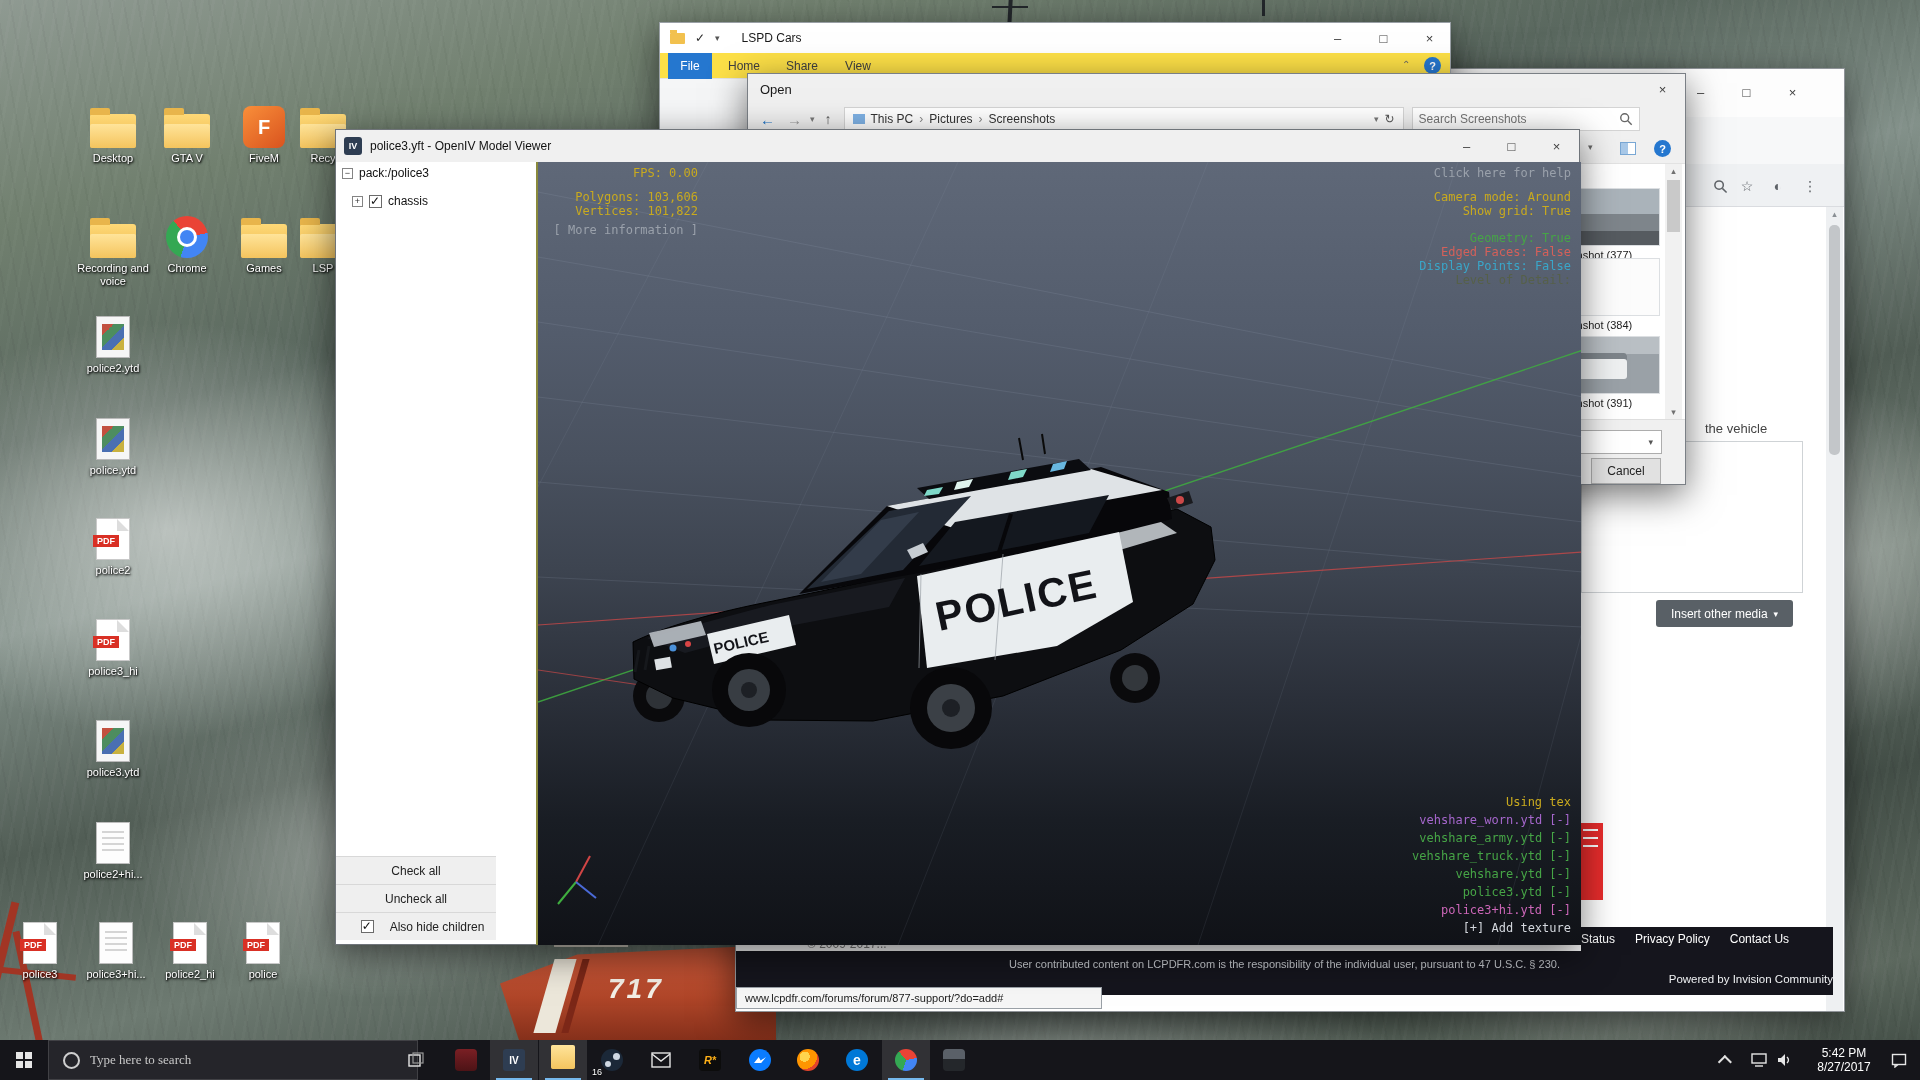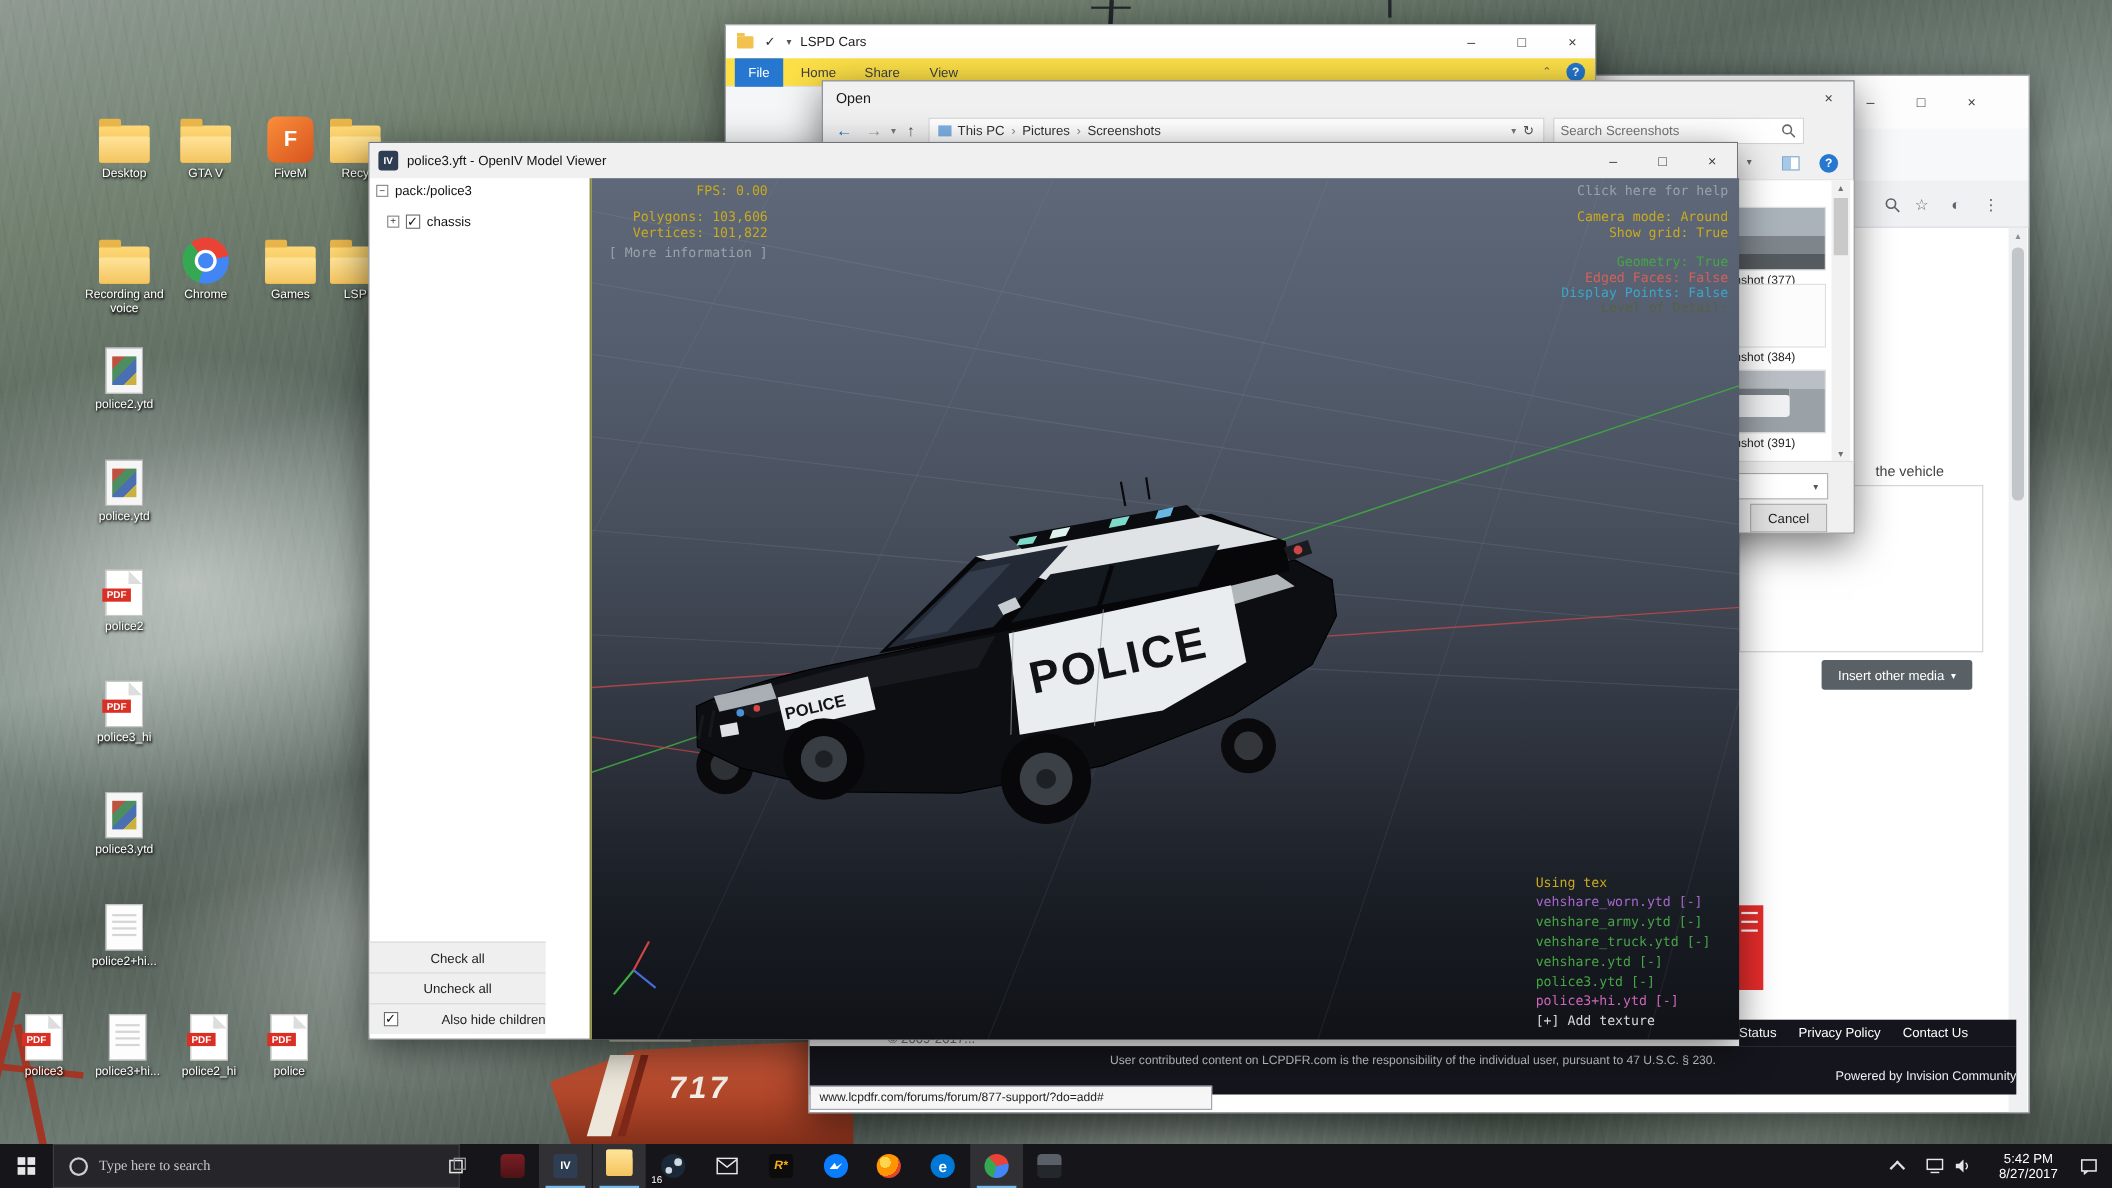--- a/index.html
+++ b/index.html
@@ -104,34 +104,34 @@
   .openiv { position:absolute; left:335px; top:129px; width:1245px; height:816px; background:#f0f0f0; border:1px solid #6f747a; }
   .ov-title { position:absolute; left:0; top:0; right:0; height:32px; display:flex; align-items:center; background:#f0f0f0; }
   .ov-appicon { width:18px; height:18px; border-radius:3px; background:#2e3d52; color:#fff; font-size:9px; font-weight:bold; display:flex; align-items:center; justify-content:center; margin:0 8px 0 8px; }
   .ov-panel { position:absolute; left:0; top:32px; width:200px; bottom:0; background:#fff; }
   .tree-row { position:absolute; display:flex; align-items:center; gap:6px; font-size:12px; color:#111; }
   .expander { width:11px; height:11px; border:1px solid #848484; background:#fff; font-size:9px; line-height:9px; text-align:center; color:#333; }
   .cb { width:13px; height:13px; border:1px solid #6b6b6b; background:#fff; position:relative; }
   .cb.checked::after { content:"✓"; position:absolute; left:0px; top:-2px; font-size:12px; color:#111; }
   .ov-bottom { position:absolute; left:0; bottom:4px; width:160px; }
   .ov-brow { height:28px; background:#efefef; border-top:1px solid #d8d8d8; display:flex; align-items:center; justify-content:center; font-size:12px; color:#222; }
-  .ov-brow.left { justify-content:space-between; padding-left:13px; gap:16px; }
+  .ov-brow.left { justify-content:center; padding-left:13px; gap:16px; }
   .viewport { position:absolute; left:200px; top:32px; width:1045px; height:783px; border-left:2px solid #8a8a3c; overflow:hidden;
       background:linear-gradient(180deg,#5f6878 0%,#535c6c 22%,#49515f 38%,#3d4450 52%,#2b303a 68%,#191d24 84%,#101217 100%); }
   .vp-grid, .car, .gizmo { position:absolute; }
   .vp-grid { left:0; top:0; width:1045px; height:783px; }
   .car { left:83px; top:240px; width:600px; height:360px; }
   .gizmo { left:14px; top:686px; width:56px; height:60px; }
   .ov-text { position:absolute; font-family:"DejaVu Sans Mono", monospace; font-size:12px; line-height:14px; }
   .c-yellow { color:#c9aa1e; } .c-gray { color:#9aa1ab; } .c-green { color:#46a546; }
   .c-red { color:#d4605a; } .c-cyan { color:#3aa6c9; } .c-lod { color:#566049; }
   .c-olive { color:#9aa535; } .c-purple { color:#a566cc; } .c-pink { color:#cc66b8; } .c-white { color:#d3d7dd; }
   .ov-stats { left:10px; top:4px; width:150px; text-align:right; }
   .ov-right { right:10px; top:4px; text-align:right; }
-  .ov-tex { right:26px; bottom:8px; text-align:left; line-height:18px; }
+  .ov-tex { right:10px; bottom:8px; text-align:right; line-height:18px; }
   .ov-modes { left:0; right:0; top:4px; text-align:center; }
   .mt10 { margin-top:10px; } .mt13 { margin-top:13px; } .mt5 { margin-top:5px; }
 
   
   .taskbar { position:absolute; left:0; top:1040px; width:1920px; height:40px; background:#15151a; display:flex; align-items:center; z-index:50; }
   .tb-start { width:48px; height:40px; display:flex; align-items:center; justify-content:center; }
   .winlogo { display:grid; grid-template-columns:7px 7px; grid-template-rows:7px 7px; gap:2px; }
   .winlogo i { background:#e6e6e6; }
   .tb-search { position:absolute; left:48px; top:0; width:370px; height:40px; background:rgba(255,255,255,.07); border:1px solid rgba(255,255,255,.13); display:flex; align-items:center; }
   .cortana { width:17px; height:17px; border:2px solid #cfcfcf; border-radius:50%; margin:0 10px 0 14px; }
@@ -335,21 +335,21 @@
     <div class="br-tooltip">
       <span>www.lcpdfr.com/forums/forum/877-support/?do=add#</span>
     </div>
   </div>
 
   <div class="explorer shadowed">
     <div class="ex-title">
       <div style="margin-left:10px" class="mini-folder"></div>
       <span style="margin-left:10px;font-size:12px;color:#2e2e2e">✓</span>
       <span style="margin-left:10px;font-size:9px;color:#555">▾</span>
-      <span style="margin-left:8px;font-size:12px;color:#1a1a1a">LSPD Cars</span>
+      <span style="margin-left:22px;font-size:12px;color:#1a1a1a">LSPD Cars</span>
       <div class="wbtn" style="position:absolute;left:655px">–</div>
       <div class="wbtn" style="position:absolute;left:701px">□</div>
       <div class="wbtn" style="position:absolute;left:747px">×</div>
     </div>
     <div class="ex-tabs">
       <div class="ex-tab" style="left:8px;width:44px;background:#2577cf;color:#fff">File</div>
       <div class="ex-tab" style="left:60px;width:48px">Home</div>
       <div class="ex-tab" style="left:118px;width:48px">Share</div>
       <div class="ex-tab" style="left:176px;width:44px">View</div>
       <span style="position:absolute;left:742px;top:6px;font-size:10px;color:#666">⌃</span>

